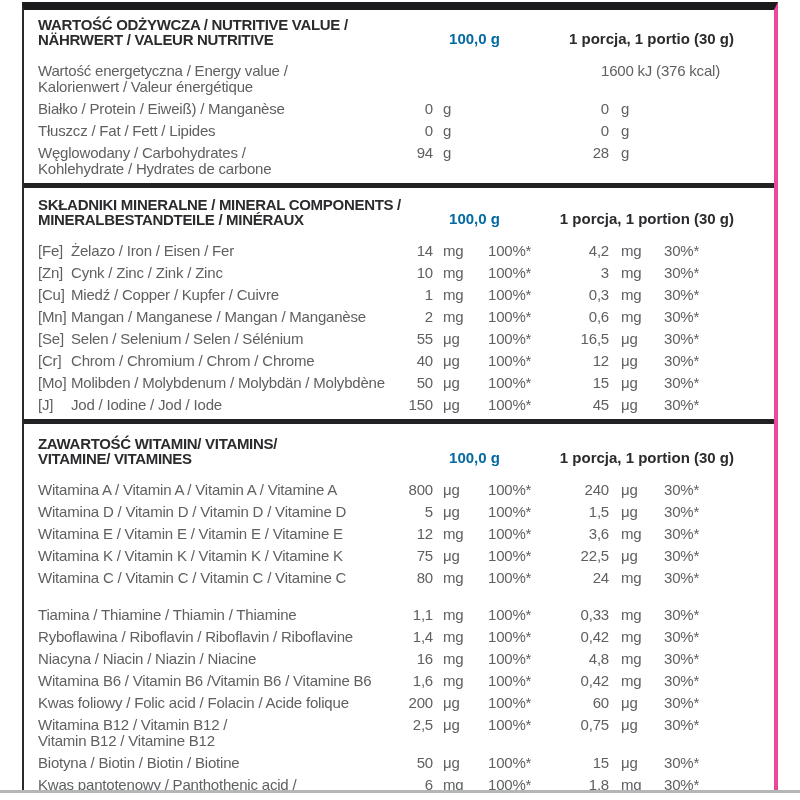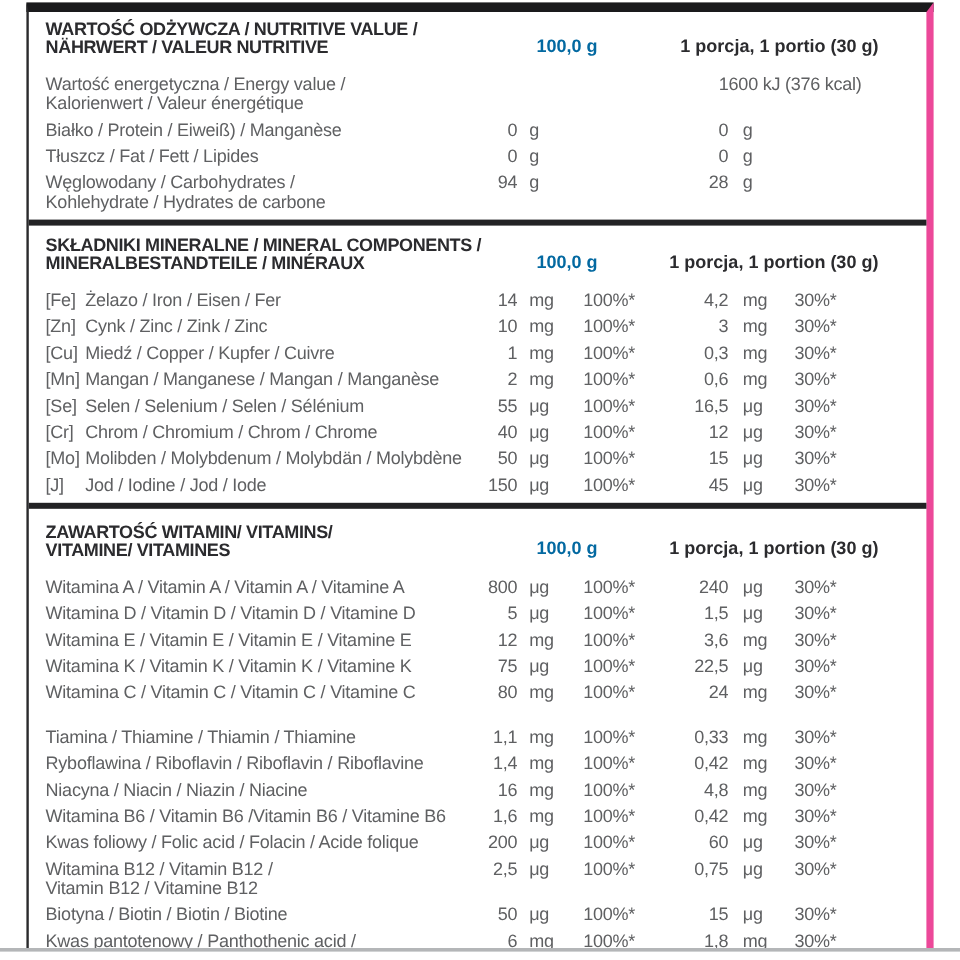--- a/index.html
+++ b/index.html
@@ -4,21 +4,21 @@
 <style>
   html,body{margin:0;padding:0}
   body{
     width:800px;height:800px;position:relative;background:#ffffff;
     font-family:"Liberation Sans","DejaVu Sans",sans-serif;
     color:#5f6062;overflow:hidden;
   }
   #label-box{
     position:absolute;left:22px;top:2px;width:756px;height:788px;
     box-sizing:border-box;
-    border-left:2px solid #2a2a2c;border-right:6px solid #ec4899;
+    border-left:2px solid #2a2a2c;border-right:4px solid #ec4899;
     border-top:8px solid #1a1a1c;
   }
   .section{padding:0 40px 0 14px}
   .section.s0{margin-top:7px}
   .section.s1{margin-top:9px}
   .section.s2{margin-top:12px}
   .divider{height:5px;background:#222224;margin-top:6px}
   .head{display:flex;align-items:flex-end;margin-bottom:16px}
   .head-titles{flex:1;min-width:0}
   .tline{

